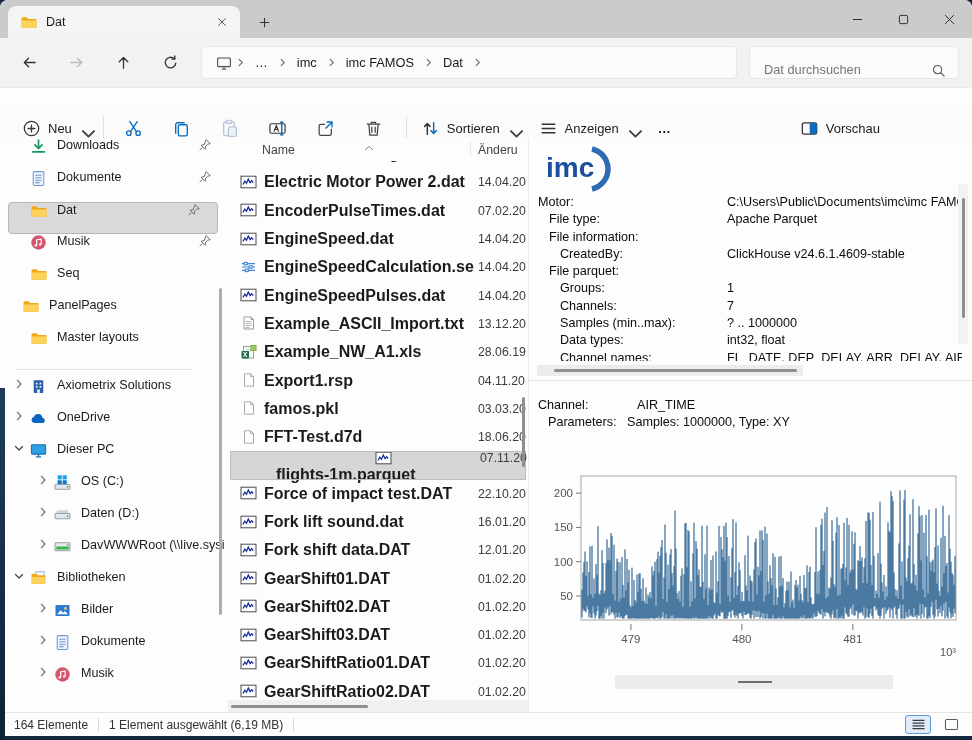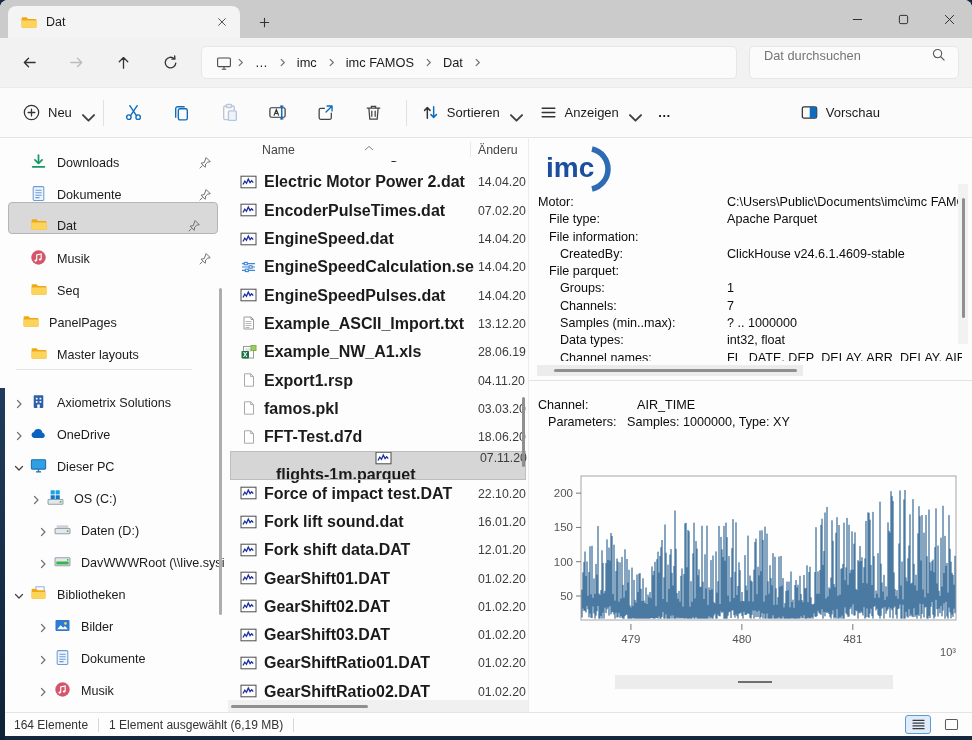--- a/index.html
+++ b/index.html
@@ -25,39 +25,39 @@
   .navbtn{width:34px;height:34px;display:flex;align-items:center;justify-content:center;border-radius:5px;flex:0 0 auto;}
   .navbtn svg{width:17px;height:17px;}
   .nav-icons{display:flex;gap:13px;margin-left:12px;}
   .addressbar{margin-left:14px;width:536px;height:33px;background:#fbfbfb;border:1px solid #e6e6e6;border-radius:5px;
        display:flex;align-items:center;box-sizing:border-box;overflow:hidden;}
   .addressbar .cicon{width:16px;height:16px;margin-left:14px;flex:0 0 auto;}
   .crumb{font-size:12.8px;color:#1b1b1b;padding:4px 6px;border-radius:4px;white-space:nowrap;}
   .csep{width:11px;height:11px;margin:0 3px;display:flex;flex:0 0 auto;}
   .csep svg{width:11px;height:11px;}
   .searchbox{margin-left:12px;width:210px;height:33px;background:#fbfbfb;border:1px solid #e6e6e6;border-radius:5px;
-       display:flex;align-items:flex-start;box-sizing:border-box;}
+       display:flex;align-items:flex-end;box-sizing:border-box;}
   .searchbox input{border:none;outline:none;background:transparent;font-family:"Liberation Sans",sans-serif;
        font-size:12.8px;color:#333;flex:1;margin-left:12px;}
   .searchbox input::placeholder{color:#757575;}
   .searchbox .sicon{width:15px;height:15px;margin-right:12px;}
   
-  .cmdbar{position:absolute;left:0;top:88px;width:100%;height:50px;background:#fbfbfb;border-bottom:1px solid #e4e4e4;
+  .cmdbar{position:absolute;left:0;top:104px;width:100%;height:50px;background:#fbfbfb;border-bottom:1px solid #e4e4e4;
        box-sizing:border-box;display:flex;align-items:center;}
   .cbtn{display:flex;align-items:center;gap:7px;padding:6px 8px;border-radius:5px;}
   .cbtn svg{width:19px;height:19px;}
   .cbtn .clabel{font-size:13px;color:#1b1b1b;}
   .chev{width:10px;height:10px;}
   .cicononly{width:40px;height:36px;display:flex;align-items:center;justify-content:center;border-radius:5px;flex:0 0 auto;}
   .cicononly svg{width:19px;height:19px;}
   .cdivider{width:1px;height:26px;background:#e1e1e1;margin:0 6px;flex:0 0 auto;}
   .cmd-right{margin-left:auto;margin-right:84px;}
   
   .sidebar{position:absolute;left:0;top:138px;width:228px;height:574px;background:#fdfdfd;overflow:hidden;}
-  .srow{height:32px;display:flex;align-items:flex-end;position:relative;box-sizing:border-box;}
+  .srow{height:32px;display:flex;align-items:flex-start;position:relative;box-sizing:border-box;}
   .srow .chevslot{width:22px;height:12px;display:flex;align-items:center;justify-content:center;flex:0 0 auto;}
   .srow .chevslot svg{width:12px;height:12px;}
   .srow .sicon{width:17px;height:17px;margin-right:10px;flex:0 0 auto;}
   .srow .sicon svg{width:17px;height:17px;}
   .srow .slbl{font-size:12.6px;color:#1b1b1b;white-space:nowrap;overflow:hidden;flex:1;}
   .srow .spin{width:14px;height:14px;margin-right:16px;flex:0 0 auto;}
   .srow .spin svg{width:14px;height:14px;}
   .srow.ssel{background:#d9d9d9;border:1px solid #b5b5b5;border-radius:4px;margin:0 10px 0 8px;}
   .srow.ssel .chevslot{margin-left:-9px;}
   .sdivider{height:1px;background:#e5e5e5;margin:7px 36px 6px 16px;}
@@ -420,21 +420,21 @@
             <svg viewBox="0 0 12 12" fill="none" stroke="#404040" stroke-width="1.2" stroke-linecap="round" stroke-linejoin="round">
               <path d="M2.5 4.5 6 8l3.5-3.5"></path>
             </svg>
           </span>
           <span class="sicon"><svg viewBox="0 0 16 16">
               <rect x="1.3" y="2.6" width="13.4" height="8.8" rx="0.9" fill="#2ea0e4" stroke="#1d6fb0"></rect>
               <path d="M5.6 14h4.8M8 11.6V14" stroke="#1d6fb0" stroke-width="1.3"></path>
             </svg></span>
           <span class="slbl">Dieser PC</span>
         </div>
-        <div class="srow" style="padding-left:25px">
+        <div class="srow" style="padding-left:32px">
           <span class="chevslot">
             <svg viewBox="0 0 12 12" fill="none" stroke="#707070" stroke-width="1.2" stroke-linecap="round" stroke-linejoin="round">
               <path d="M4.5 2.5 8 6l-3.5 3.5"></path>
             </svg>
           </span>
           <span class="sicon"><svg viewBox="0 0 16 16">
               <rect x="3.4" y="1.2" width="3.9" height="3.9" fill="#19a1e6"></rect>
               <rect x="8.1" y="1.2" width="3.9" height="3.9" fill="#19a1e6"></rect>
               <rect x="3.4" y="5.9" width="3.9" height="3.9" fill="#0e76c6"></rect>
               <rect x="8.1" y="5.9" width="3.9" height="3.9" fill="#0e76c6"></rect>

